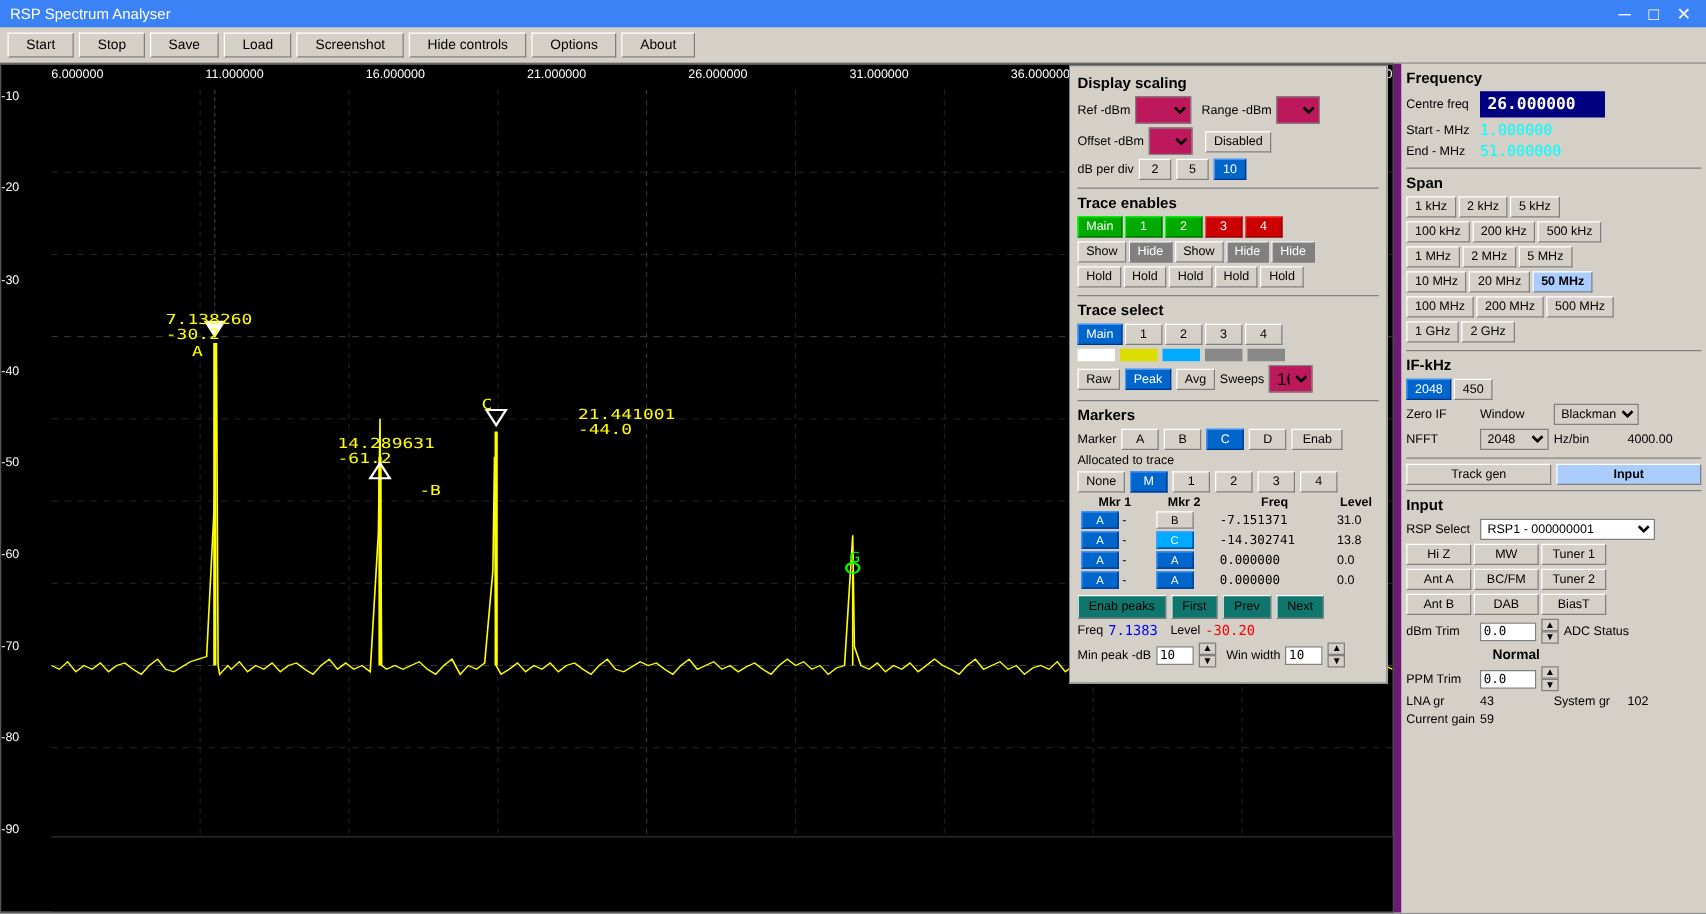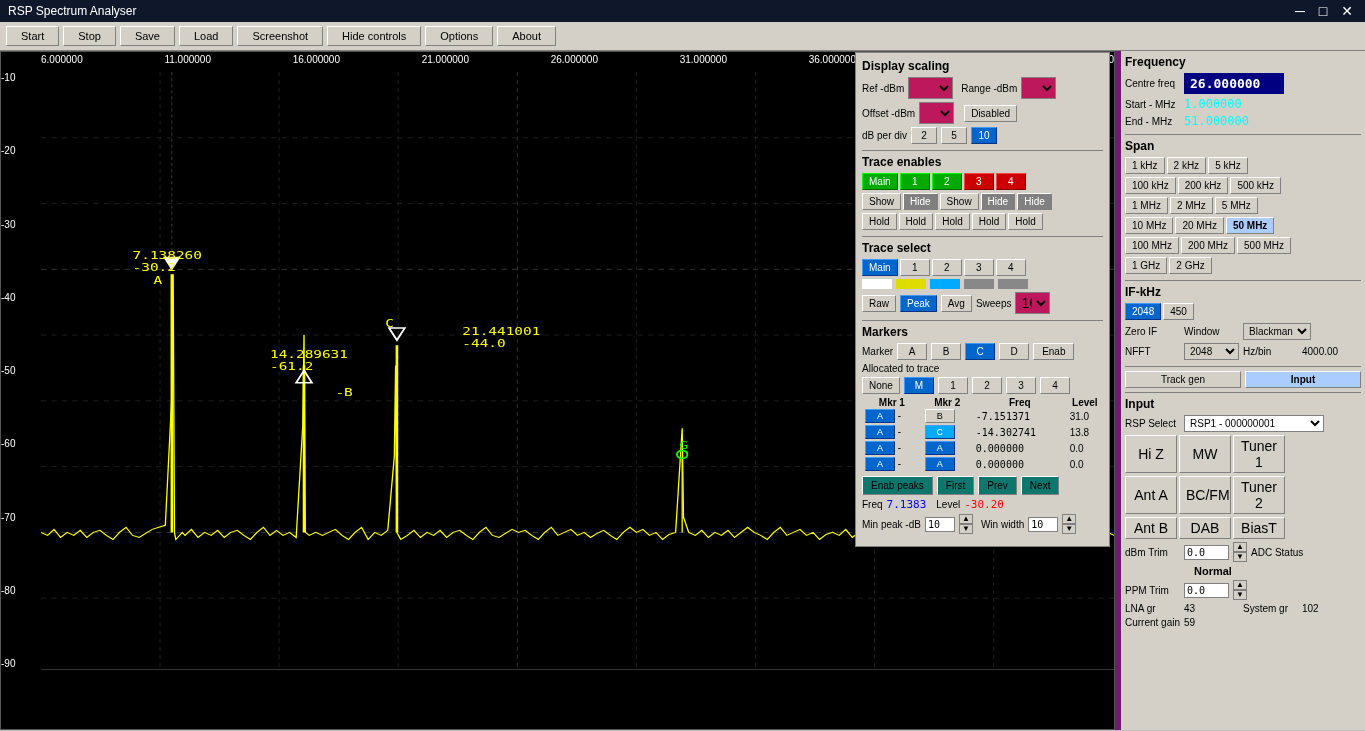--- a/index.html
+++ b/index.html
@@ -1,19 +1,19 @@
 <!DOCTYPE html>
 <html><head>
   <meta charset="utf-8">
   <style>
     * { box-sizing: border-box; margin: 0; padding: 0; }
     body { background: #c0c0c0; font-family: Arial, sans-serif; font-size: 11px; width: 1365px; height: 731px; overflow: hidden; }
     
     .title-bar {
-      background: #0f172a;
+      background: #3b82f6;
       color: white;
       height: 22px;
       display: flex;
       align-items: center;
       justify-content: space-between;
       padding: 0 8px;
       font-size: 12px;
     }
     .title-bar-controls { display: flex; gap: 6px; }
     .title-btn { background: none; border: none; color: white; cursor: pointer; font-size: 14px; padding: 0 4px; }
@@ -196,21 +196,21 @@
     }
     
     .rsp-select {
       background: white;
       border: 1px solid #808080;
       font-size: 10px;
       padding: 1px;
       width: 140px;
     }
     
-    .ant-btn { background: #d4d0c8; border: 1px solid; border-color: #ffffff #808080 #808080 #ffffff; padding: 2px 6px; cursor: pointer; font-size: 14px; width: 52px; text-align: center; }
+    .ant-btn { background: #d4d0c8; border: 1px solid; border-color: #ffffff #808080 #808080 #ffffff; padding: 2px 6px; cursor: pointer; font-size: 10px; width: 52px; text-align: center; }
     
     .status-normal { color: #000; font-weight: bold; }
     
     .enab-btn { background: #d4d0c8; border: 1px solid; border-color: #ffffff #808080 #808080 #ffffff; padding: 2px 8px; cursor: pointer; font-size: 10px; }
     
     .peaks-btn { background: #0f766e; border: 1px solid; border-color: #ffffff #808080 #808080 #ffffff; padding: 3px 8px; cursor: pointer; font-size: 10px; }
 
     .window-select { background: #d4d0c8; border: 1px solid #808080; font-size: 10px; padding: 1px; }
     .nfft-select { background: #d4d0c8; border: 1px solid #808080; font-size: 10px; padding: 1px; width: 55px; }
     

